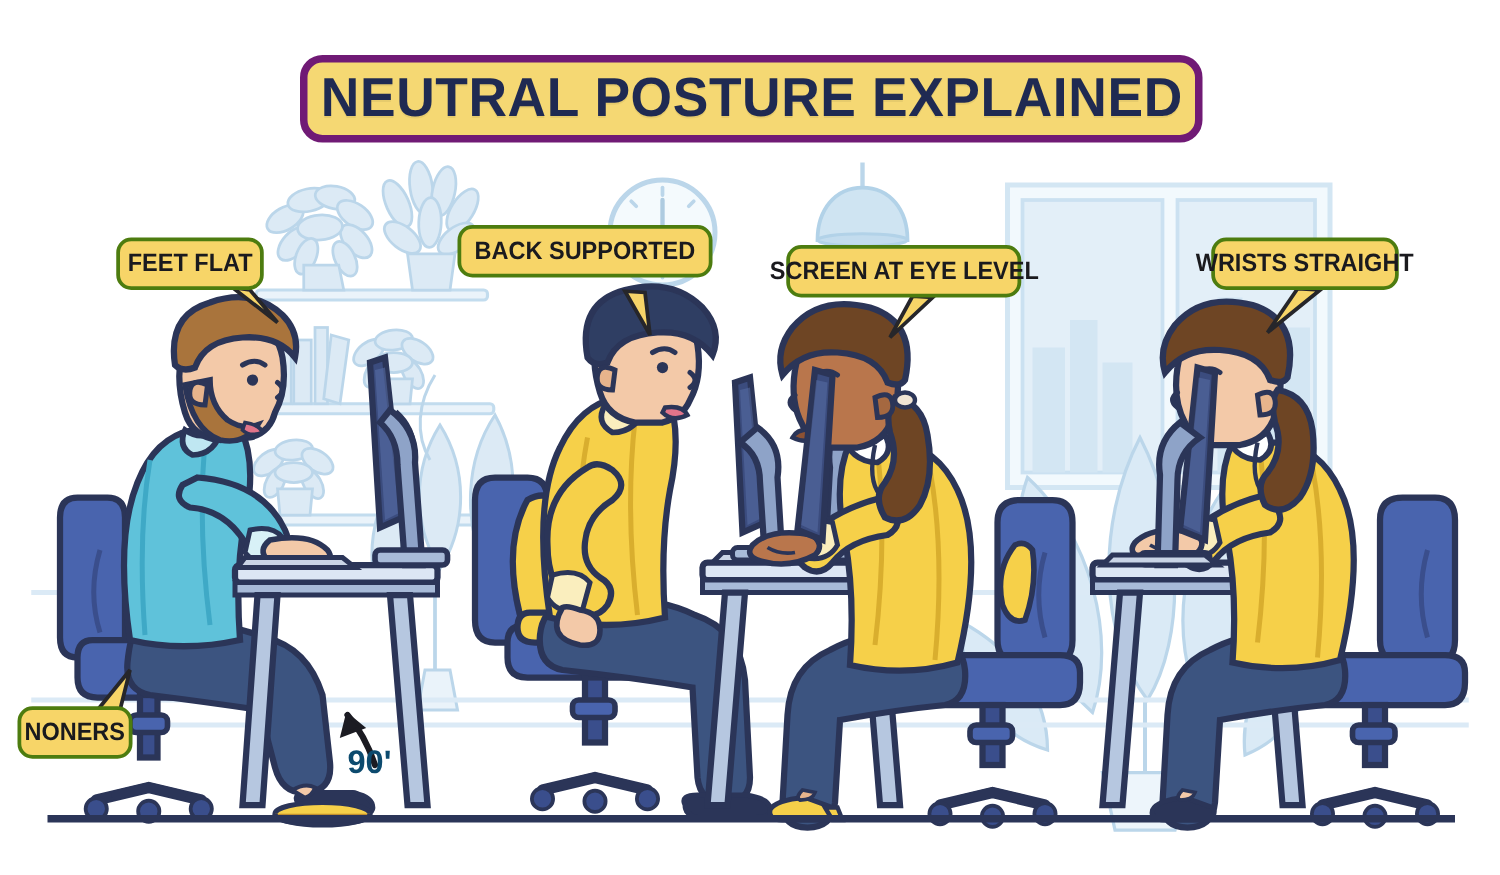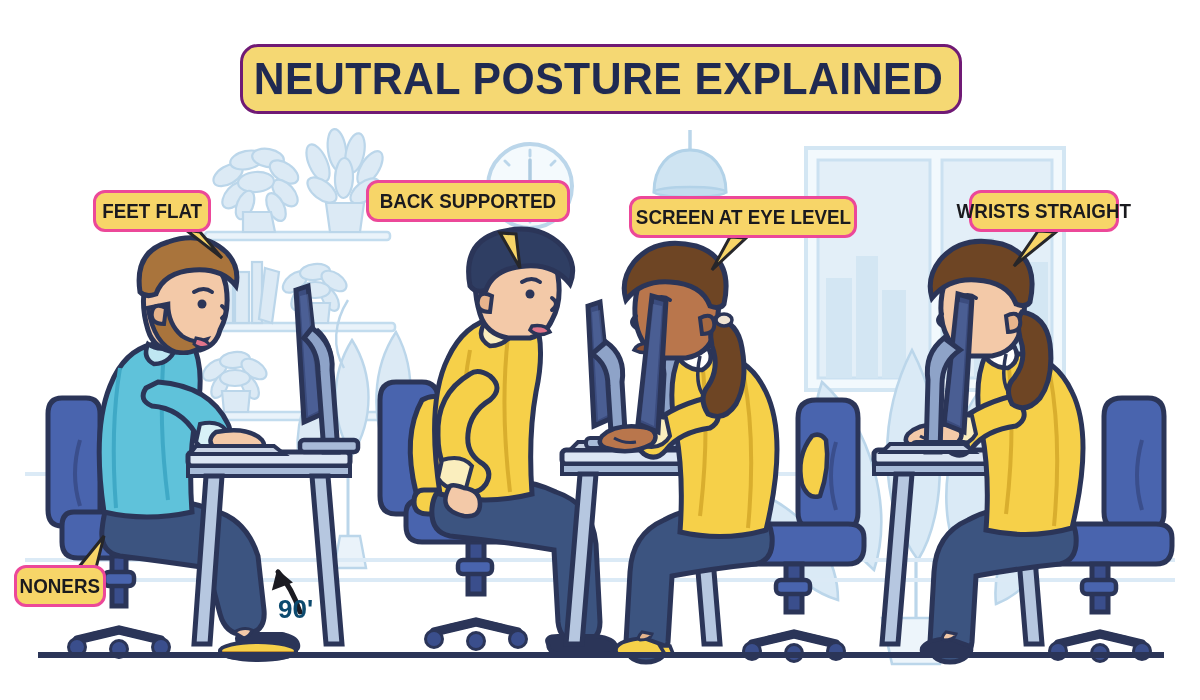--- a/index.html
+++ b/index.html
@@ -10,58 +10,58 @@
     font-family:"Liberation Sans", sans-serif;
     background:#ffffff;
   }
   #stage { position:absolute; inset:0; }
   #stage svg { display:block; }
 
   
   .title-banner{
     position:absolute; left:240px; top:44px; width:722px; height:70px;
     background:var(--accent-yellow,#F5D873);
-    border:3px solid #701a75;
+    border:6px solid #701a75;
     border-radius:18px;
-    display:flex; align-items:center; 
+    display:flex; align-items:center; justify-content:center;
   }
   .title-text{
     font-family:"Liberation Sans", sans-serif;
     font-weight:bold;
     font-size:44px;
     letter-spacing:0.5px;
     color:#1F2A52;
     white-space:nowrap;
     transform:scaleX(0.97);
     text-shadow:0 1px 0 rgba(0,0,0,0.06);
   }
 
   
   .bubble{
     position:absolute;
     background:#F7D568;
-    border:3px solid #ec4899;
+    border:3px solid #4d7c0f;
     border-radius:12px;
     display:flex; align-items:center; justify-content:center;
     padding:0 12px;
     height:42px;
     z-index:40;
   }
   .bubble .btxt{
     font-family:"Liberation Sans", sans-serif;
     font-weight:bold;
     font-size:20px;
     color:#1a1a1e;
     white-space:nowrap;
     transform:scaleX(0.94);
   }
 
   .b1{ left:93px;  top:190px; width:118px; }
   .b2{ left:366px; top:180px; width:204px; }
-  .b3{ left:629px; top:196px; width:228px; }
+  .b3{ left:629px; top:196px; width:188px; }
   .b4{ left:969px; top:190px; width:150px; }
   .b5{ left:14px;  top:565px; width:92px; }
 
   .angle-label{
     position:absolute; left:278px; top:594px;
     font-family:"Liberation Sans", sans-serif;
     font-weight:bold; font-size:26px; color:#0c4a6e;
     z-index:40;
   }
 </style>

